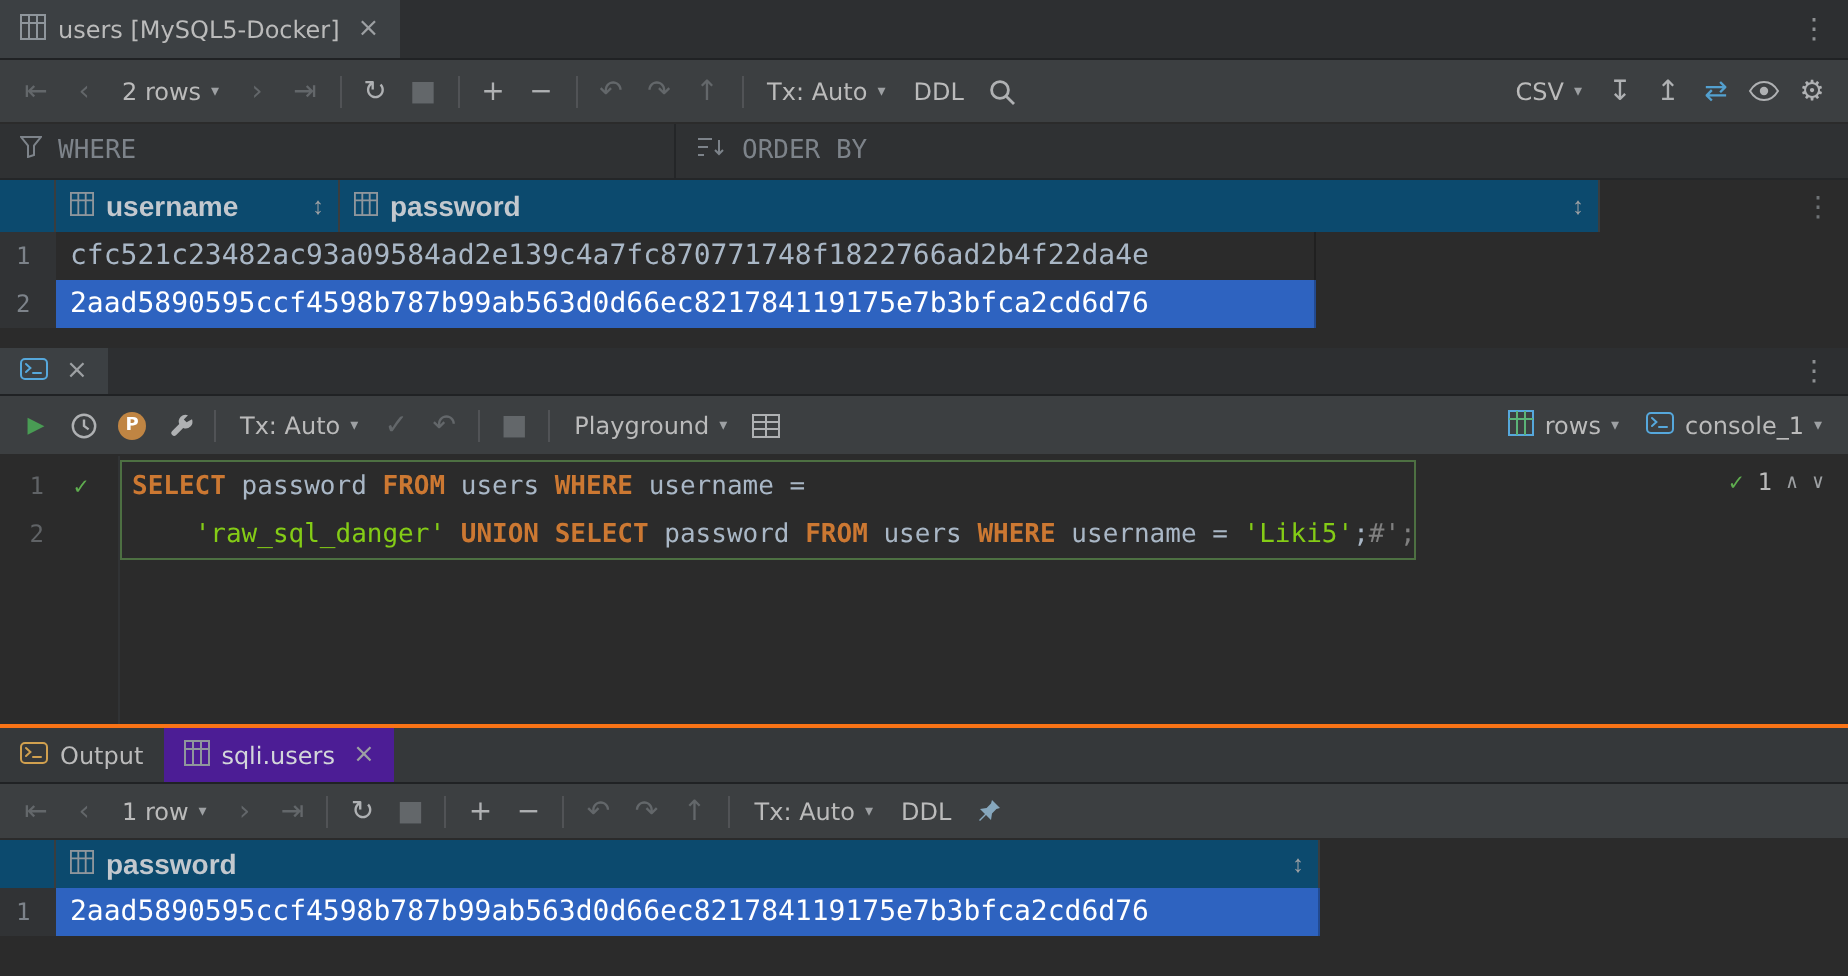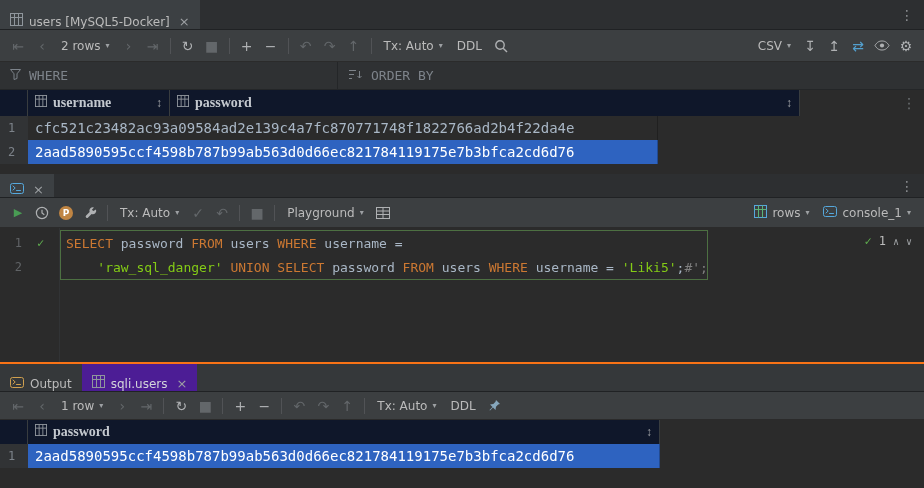--- a/index.html
+++ b/index.html
@@ -6,21 +6,21 @@
   html,body{width:924px;height:488px}
   body{background:#2b2b2b;font-family:"DejaVu Sans","Liberation Sans",sans-serif;font-size:12px;color:#bbbbbb;overflow:hidden}
   .app{display:flex;flex-direction:column;width:924px;height:488px}
   .app>*{flex:0 0 auto}
 
   
   .tabstrip{display:flex;align-items:stretch;background:#2d2f31;border-bottom:1px solid #202224}
   .ts-top{height:30px}
   .ts-console{height:24px}
   .ts-bottom{height:30px;background:#35383a;border-top:2px solid #f97316}
-  .tab{display:flex;align-items:flex-end;gap:6px;padding:0 10px;font-size:12px;color:#bbbbbb;white-space:nowrap}
+  .tab{display:flex;align-items:center;gap:6px;padding:0 10px;font-size:12px;color:#bbbbbb;white-space:nowrap}
   .tab.sel{background:#3c4043}
   .tab.sel2{background:#4c1d95;color:#d3d6da}
   .tab-close{color:#9da0a3;font-size:13px;margin-left:3px}
   .strip-end{margin-left:auto;display:flex;align-items:center;padding:0 10px;color:#8c8f92;font-size:14px}
 
   
   .toolbar{display:flex;align-items:center;background:#3c3f41;border-bottom:1px solid #2b2b2b;padding:0 6px}
   .tb-top{height:32px}
   .tb-console{height:30px}
   .tb-bottom{height:28px}
@@ -33,21 +33,21 @@
   .chev{font-size:8px;color:#9da0a3}
   .pbadge{width:14px;height:14px;margin:0 5px;border-radius:50%;background:#c08543;color:#fff;font-size:9px;font-weight:bold;display:inline-flex;align-items:center;justify-content:center}
   .flex-spacer{flex:1}
 
   
   .filterbar{height:28px;display:flex;background:#2f3133;border-bottom:1px solid #242628;color:#7d838a}
   .fcell{display:flex;align-items:center;gap:8px;padding:0 10px;font-family:"DejaVu Sans Mono","Liberation Mono",monospace;font-size:13px}
   .fcell.where{width:338px;border-right:1px solid #242628}
 
   
-  .ghead{display:flex;height:26px;background:#0f172a;font-family:Liberation Serif, serif;font-size:14px;color:#c3c8ce}
+  .ghead{display:flex;height:26px;background:#0c4a6e;font-family:Liberation Sans, sans-serif;font-size:14px;color:#c3c8ce}
   .ghead.small{height:24px}
   .gutterhead{width:28px;border-right:1px solid #393d3f}
   .gh{display:flex;align-items:center;gap:6px;padding:0 7px;border-right:1px solid #393d3f;font-weight:bold}
   .gh .sort{margin-left:auto;color:#9da0a3;font-size:12px;font-weight:normal}
   .gh-rest{flex:1;background:#2b2b2b;display:flex;align-items:center;justify-content:flex-end;padding-right:8px;color:#6e7275;border:none}
   .grow{display:flex;height:24px;font-family:"DejaVu Sans Mono","Liberation Mono",monospace;font-size:14px;color:#a9b7c6}
   .rownum{width:28px;background:#313335;color:#7d838a;padding-left:8px;line-height:24px;font-size:12px}
   .gc{display:flex;align-items:center;padding:0 7px;border-right:1px solid rgba(0,0,0,.25);white-space:nowrap;overflow:hidden}
   .grow.selected .gc{background:#2e63c0;color:#ffffff}
   .col-user{width:142px}
@@ -57,21 +57,21 @@
   .bottomfill{flex:1 1 auto;background:#2b2b2b}
 
   
   .editor{position:relative;height:134px;background:#2b2b2b;font-family:"DejaVu Sans Mono","Liberation Mono",monospace;font-size:13px;padding-top:3px}
   .gutterline{position:absolute;left:59px;top:0;bottom:0;width:1px;background:#313335}
   .stmt-box{position:absolute;left:60px;top:2px;width:648px;height:50px;border:1px solid #4d7042}
   .eline{display:flex;height:24px;align-items:center}
   .lnum{width:22px;text-align:right;color:#606366;font-size:12px}
   .gmark{width:37px;text-align:center;color:#5fad4f;font-size:12px}
   .code{white-space:pre;padding-left:7px}
-  .tok-kw{color:#cc7832;font-weight:normal}
+  .tok-kw{color:#cc7832;font-weight:bold}
   .tok-pl{color:#a9b7c6}
   .tok-str{color:#84cc16}
   .tok-cmt{color:#808080}
   .exec-inlay{position:absolute;right:12px;top:6px;display:flex;align-items:center;gap:7px;font-size:12px}
   .exec-inlay .ok{color:#5fad4f}
   .exec-inlay .cnt{color:#bbbbbb}
   .exec-inlay .nav{color:#9da0a3;font-size:10px}
 </style>
 </head>
 <body>

